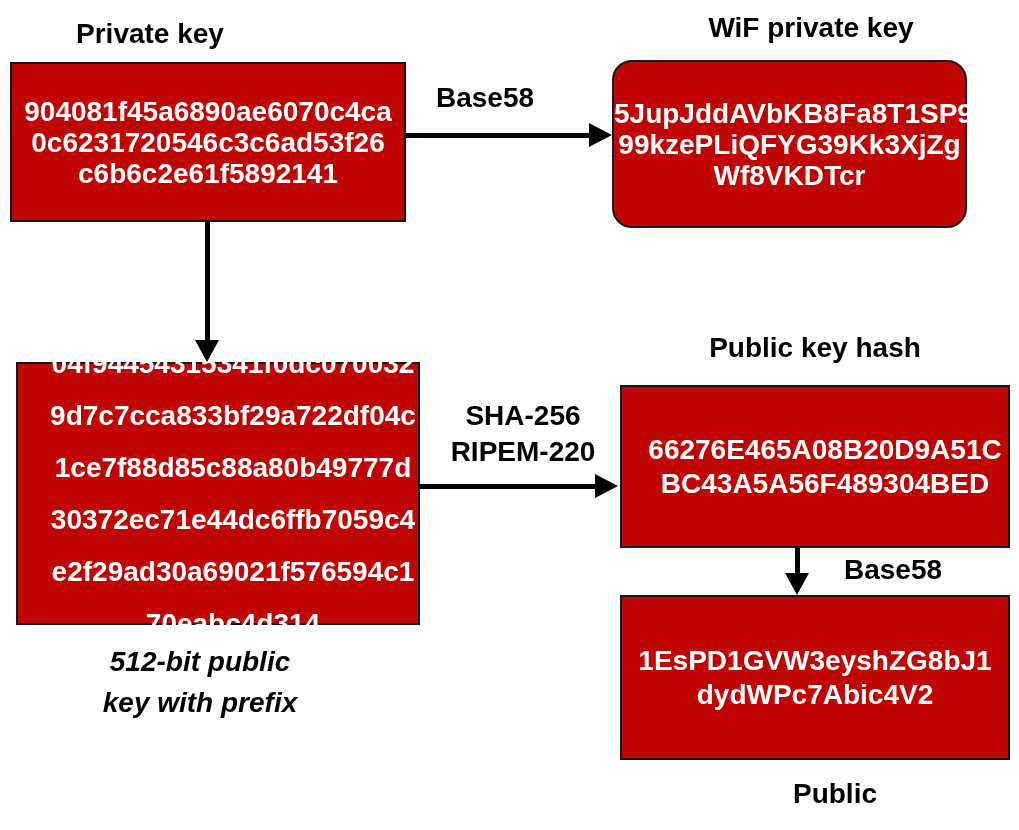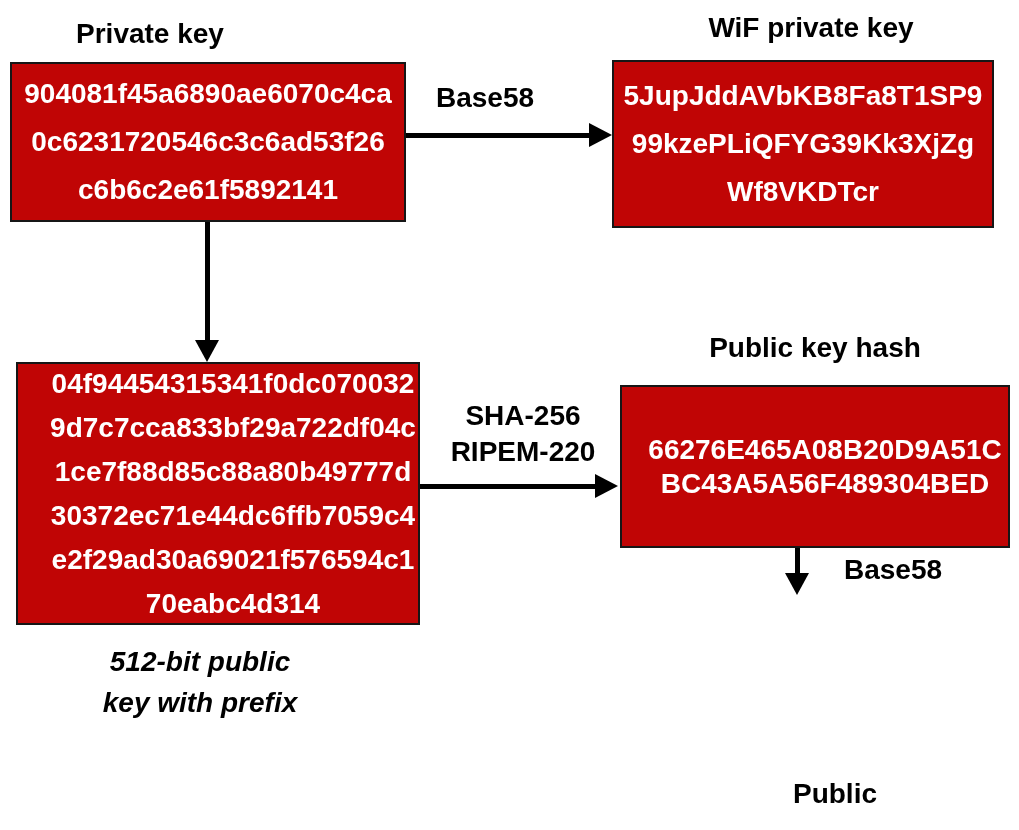--- a/index.html
+++ b/index.html
@@ -26,22 +26,22 @@
     justify-content: center;
   }
   .box-text {
     color: var(--box-text, #ffffff);
     text-align: center;
     white-space: pre-line;
     font-size: 28px;
     font-weight: bold;
     width: 100%;
   }
-  .lh-wide  { line-height: 48px; }
-  .lh-mid   { line-height: 44px; padding-left: 30px; }
+  .lh-wide  { line-height: 31px; }
+  .lh-mid   { line-height: 52px; padding-left: 30px; }
   .lh-tight { line-height: 34px; }
   .label {
     position: absolute;
     color: var(--label-color, #000000);
     text-align: center;
     white-space: pre-line;
     font-size: 28px;
     font-weight: bold;
     line-height: 36px;
   }
@@ -64,21 +64,21 @@
   }
   .arrow-down .head {
     position: absolute; bottom: 0; left: 50%; margin-left: -12px;
     width: 0; height: 0;
     border-top: 22px solid var(--arrow-color, #000000);
     border-left: 12px solid transparent;
     border-right: 12px solid transparent;
   }
   
   #box-private-key   { left: 10px;  top: 62px;  width: 396px; height: 160px; }
-  #box-wif           { left: 612px; top: 60px;  width: 382px; height: 168px; }
+  #box-wif           { left: 612px; top: 60px;  width: 355px; height: 168px; border-radius: 20px; }
   #box-public-key    { left: 16px;  top: 362px; width: 404px; height: 263px; }
   #box-pkh           { left: 620px; top: 385px; width: 390px; height: 163px; padding-left: 20px; }
   #box-address       { left: 620px; top: 595px; width: 390px; height: 165px; }
 
   #label-private-key { left: 10px;  top: 16px;  width: 280px; }
   #label-wif         { left: 612px; top: 10px;  width: 398px; }
   #label-pkh         { left: 620px; top: 330px; width: 390px; }
   #label-pubkey      { left: 20px;  top: 641px; width: 360px; font-style: italic; }
   #label-address     { left: 660px; top: 776px; width: 350px; }
 
@@ -123,20 +123,24 @@
 30372ec71e44dc6ffb7059c4
 e2f29ad30a69021f576594c1
 70eabc4d314</div>
   </div>
 
   <div class="box" id="box-pkh">
     <div class="box-text lh-tight">66276E465A08B20D9A51C
 BC43A5A56F489304BED</div>
   </div>
 
+  <div class="box" id="box-address">
+    <div class="box-text lh-tight">1EsPD1GVW3eyshZG8bJ1
+dydWPc7Abic4V2</div>
+  </div>
 
   <div class="label" id="label-base58-top">Base58</div>
   <div class="label" id="label-sha">SHA-256
 RIPEM-220</div>
   <div class="label" id="label-base58-bottom">Base58</div>
 
   <div class="arrow arrow-right" id="arrow-base58-top">
     <div class="shaft"></div>
     <div class="head"></div>
   </div>

